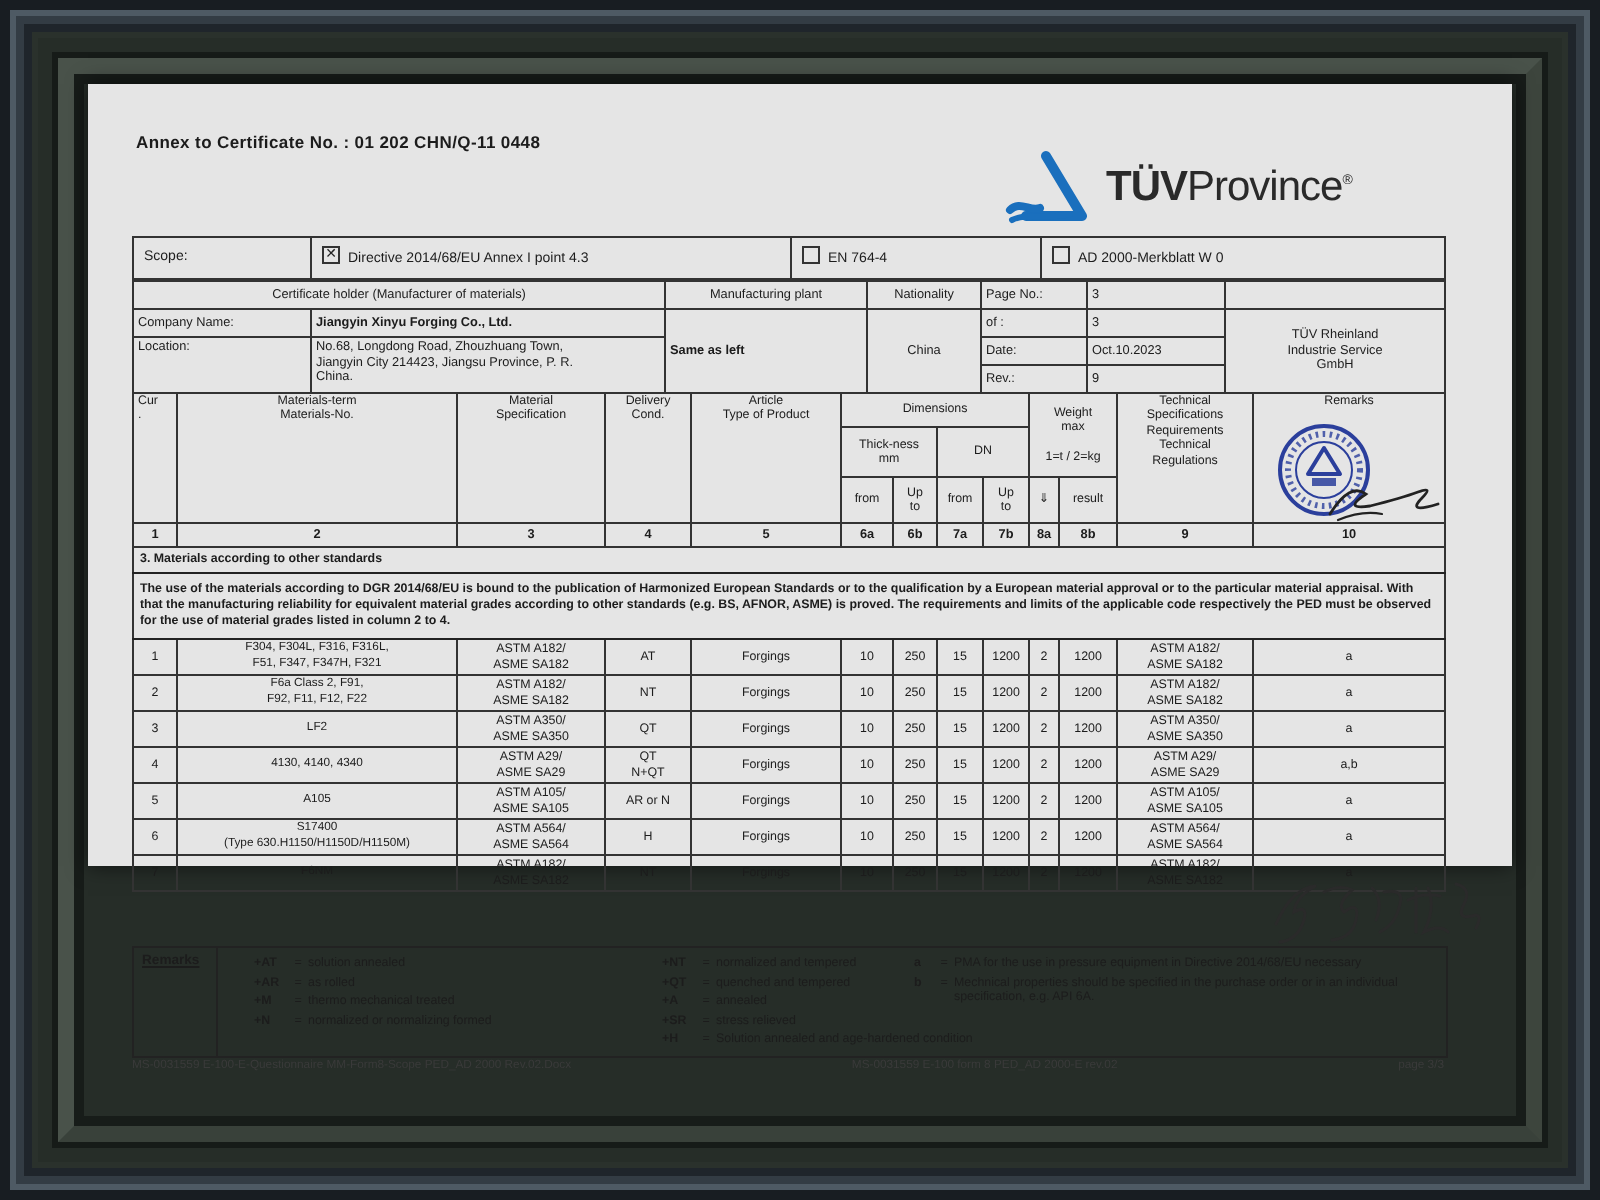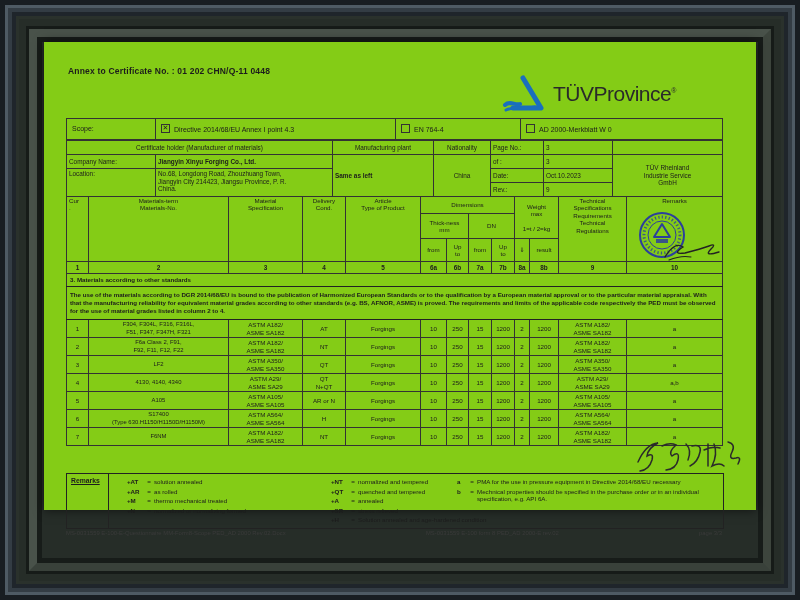--- a/index.html
+++ b/index.html
@@ -5,29 +5,29 @@
   html,body{margin:0;padding:0;width:800px;height:600px;overflow:hidden;
     font-family:"Liberation Sans","DejaVu Sans",sans-serif;background:#0e1114;}
   
   .frame{position:absolute;inset:0;background:#262d28;
     box-shadow:inset 0 0 0 5px #181d22,inset 0 0 0 8px #4e5a64,inset 0 0 0 12px #333c44,
                inset 0 0 0 16px #1f252b,inset 0 0 0 19px #2a312c;}
   .frame-lip{position:absolute;inset:29px;border:8px solid #49524a;
     border-right-color:#3d453d;border-bottom-color:#39413a;
     box-shadow:inset 0 0 0 5px #171c19,0 0 0 3px #161b18;}
   
-  .page{position:absolute;left:44px;top:42px;width:712px;height:468px;background:#84cc16;
+  .page{position:absolute;left:44px;top:42px;width:712px;height:391px;background:#e5e5e5;
     box-shadow:0 0 10px rgba(0,0,0,.6);color:#1c1c1c;}
   .abs{position:absolute;}
   .pre{white-space:pre-line;}
   
   .annex{left:24px;top:24px;font-size:8.5px;font-weight:bold;letter-spacing:.2px;}
   .logo{left:458px;top:33px;display:flex;align-items:center;gap:9px;}
   .logo-text{font-size:21px;color:#2a2a2a;letter-spacing:-.5px;}
-  .logo-text b{font-weight:normal;}
+  .logo-text b{font-weight:bold;}
   .logo-text sup{font-size:7px;vertical-align:super;}
   
   table{border-collapse:collapse;table-layout:fixed;}
   td,th{border:1px solid #333;padding:0 2px;font-weight:normal;font-size:6.5px;
     line-height:1.2;text-align:center;vertical-align:middle;overflow:hidden;}
   .outer{border:1.5px solid #222;}
   .bold{font-weight:bold;}
   .left{text-align:left;}
   
   .scope-tbl{left:22px;top:76px;width:656px;}

